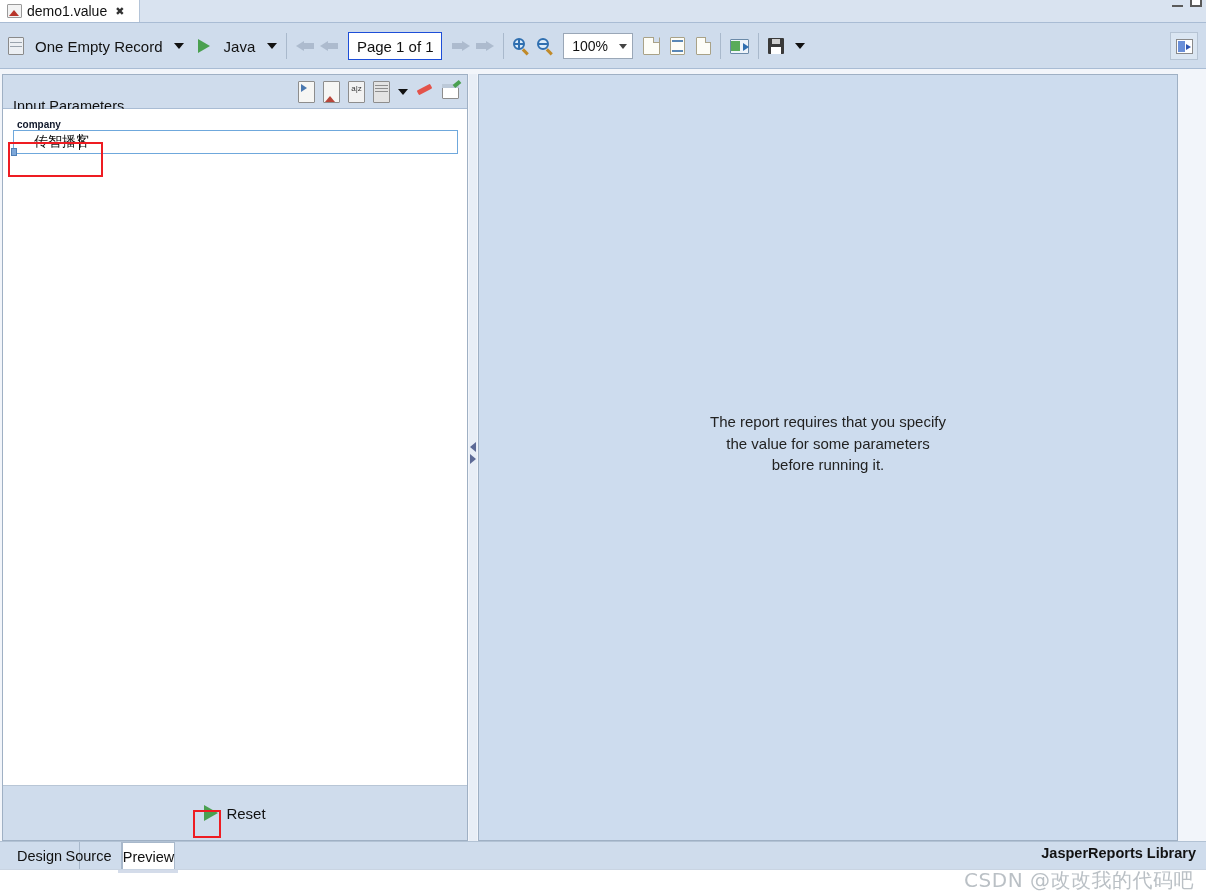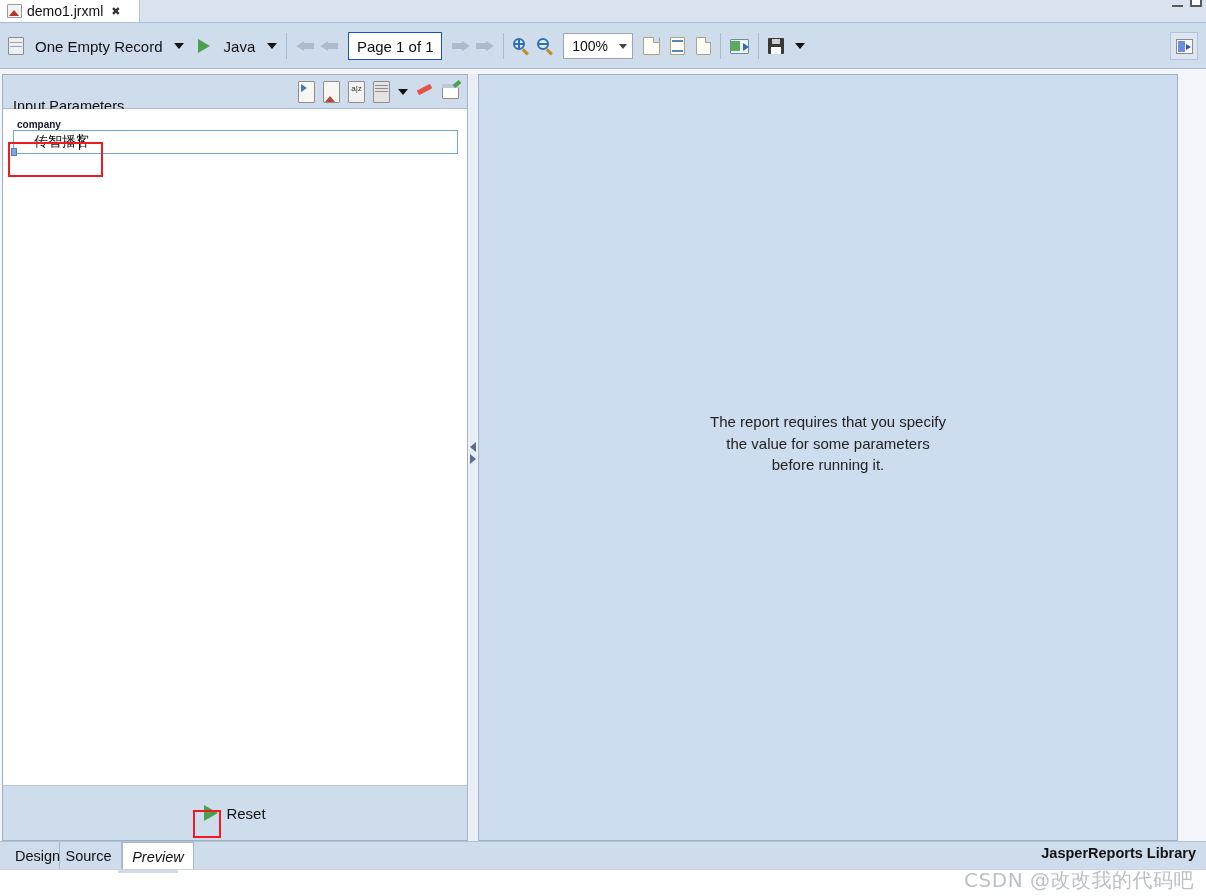--- a/index.html
+++ b/index.html
@@ -243,21 +243,21 @@
   }
 </style>
 </head>
 <body>
 
 <div id="app">
 
   <div class="tabstrip">
     <div class="filetab" style="width:140px;">
       <span class="jr-icon"></span>
-      <span class="label">demo1.jrxml</span>
+      <span class="label">demo1.value</span>
       <span class="closex">✖</span>
     </div>
     <div class="winbtns">
       <span class="mini"></span>
       <span class="maxi"></span>
     </div>
   </div>
 
   <div class="toolbar">
     <div class="tb-inner">
@@ -397,27 +397,27 @@
 
   <div class="preview">
     <div class="preview-msg">
       <div>The report requires that you specify</div>
       <div>the value for some parameters</div>
       <div>before running it.</div>
     </div>
   </div>
 
   <div class="bottom-tabs">
-    <div class="btab" style="left:16px;width:44px;">
+    <div class="btab" style="left:0;width:80px;">
       <span>Design</span>
     </div>
     <div class="btab" style="left:56px;width:66px;">
       <span>Source</span>
     </div>
-    <div class="btab active" style="left:122px;width:72px;font-style:italic;">
+    <div class="btab active" style="left:122px;width:53px;">
       <span>Preview</span>
     </div>
     <div class="jr-status">JasperReports Library</div>
   </div>
 
   <div class="statusbar">
     <span class="nub"></span>
   </div>
 
   <div class="watermark">CSDN @改改我的代码吧</div>

